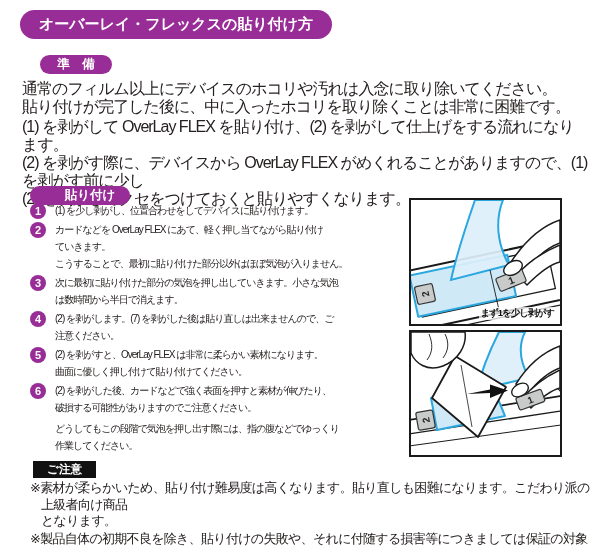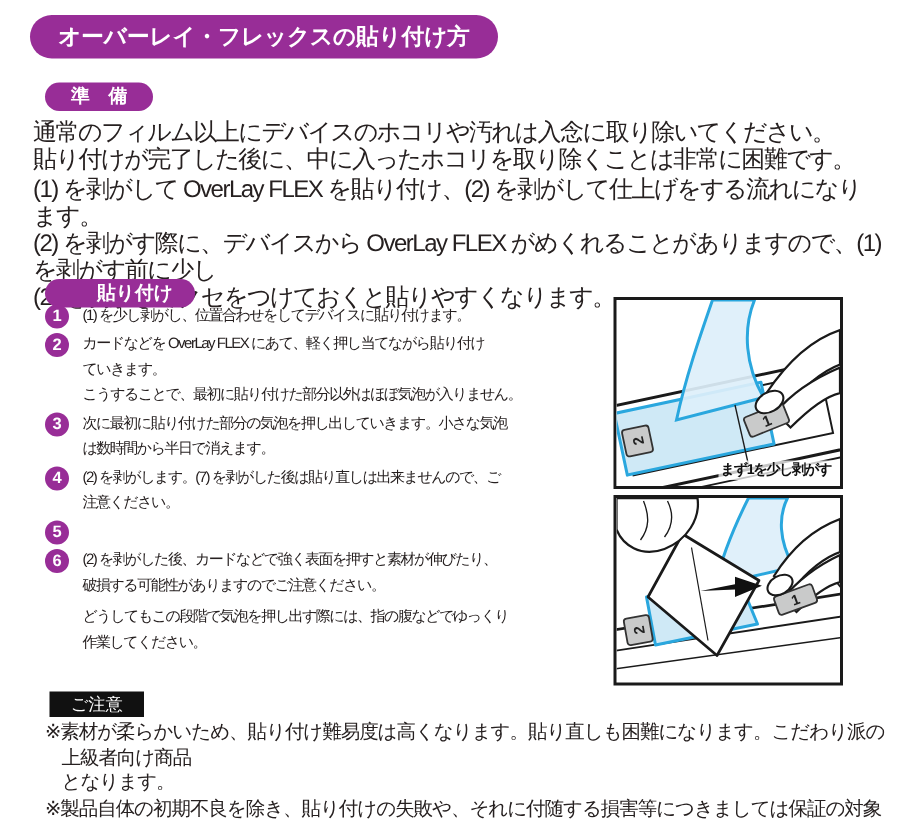--- a/index.html
+++ b/index.html
@@ -9,21 +9,21 @@
   }
   .banner{
     position:absolute;left:20px;top:10px;width:312px;height:29px;border-radius:15px;
     background:#982d97;color:#ffffff;font-size:15px;font-weight:bold;letter-spacing:0px;
     display:flex;align-items:center;justify-content:center;
   }
   .badge{
     position:absolute;height:19px;border-radius:10px;background:#982d97;color:#fff;
     font-size:12.5px;font-weight:bold;display:flex;align-items:center;justify-content:center;
   }
-  .badge.prep{left:30px;top:55px;width:72px;}
+  .badge.prep{left:40px;top:55px;width:72px;}
   .badge.apply{left:30px;top:186px;width:80px;padding-left:20px;}
   .p-body{
     position:absolute;left:22px;font-size:16px;line-height:18px;letter-spacing:-1px;
     white-space:pre-line;width:566px;
   }
   .p1{top:80px;}
   .p2{top:118px;}
   .steps{position:absolute;left:30px;top:202px;width:376px;}
   .step{display:flex;align-items:flex-start;margin-bottom:2px;}
   .step-num{
@@ -39,21 +39,21 @@
   }
   .fig1{top:198px;height:128px;}
   .fig2{top:330px;height:127px;}
   .figure svg{display:block;width:100%;height:100%;}
   .fig-caption{
     position:absolute;right:5px;bottom:4px;font-size:9.5px;font-weight:bold;
     letter-spacing:-1px;color:#111;background:rgba(255,255,255,0.75);padding:0 1px;
   }
   .notice-badge{
     position:absolute;left:33px;top:461px;width:63px;height:17px;background:#111;color:#fff;
-    font-size:11.5px;font-weight:normal;display:flex;align-items:center;justify-content:center;
+    font-size:11.5px;font-weight:bold;display:flex;align-items:center;justify-content:center;
     letter-spacing:0;
   }
   .notes{position:absolute;left:30px;top:480px;width:565px;}
   .note{
     font-size:13px;line-height:16.5px;letter-spacing:-0.7px;white-space:pre-line;
     padding-left:11px;text-indent:-11px;margin-bottom:1px;
   }
   text{font-family:"Liberation Sans","DejaVu Sans",sans-serif;}
 </style>
 </head>
@@ -88,20 +88,22 @@
       <div class="step-text">次に最初に貼り付けた部分の気泡を押し出していきます。小さな気泡
 は数時間から半日で消えます。</div>
     </div>
     <div class="step">
       <span class="step-num">4</span>
       <div class="step-text">(2) を剥がします。(7) を剥がした後は貼り直しは出来ませんので、ご
 注意ください。</div>
     </div>
     <div class="step">
       <span class="step-num">5</span>
+      <div class="step-text">(2) を剥がすと、OverLay FLEX は非常に柔らかい素材になります。
+曲面に優しく押し付けて貼り付けてください。</div>
     </div>
     <div class="step">
       <span class="step-num">6</span>
       <div>
         <div class="step-text">(2) を剥がした後、カードなどで強く表面を押すと素材が伸びたり、
 破損する可能性がありますのでご注意ください。</div>
         <div class="step-text step-text2">どうしてもこの段階で気泡を押し出す際には、指の腹などでゆっくり
 作業してください。</div>
       </div>
     </div>

